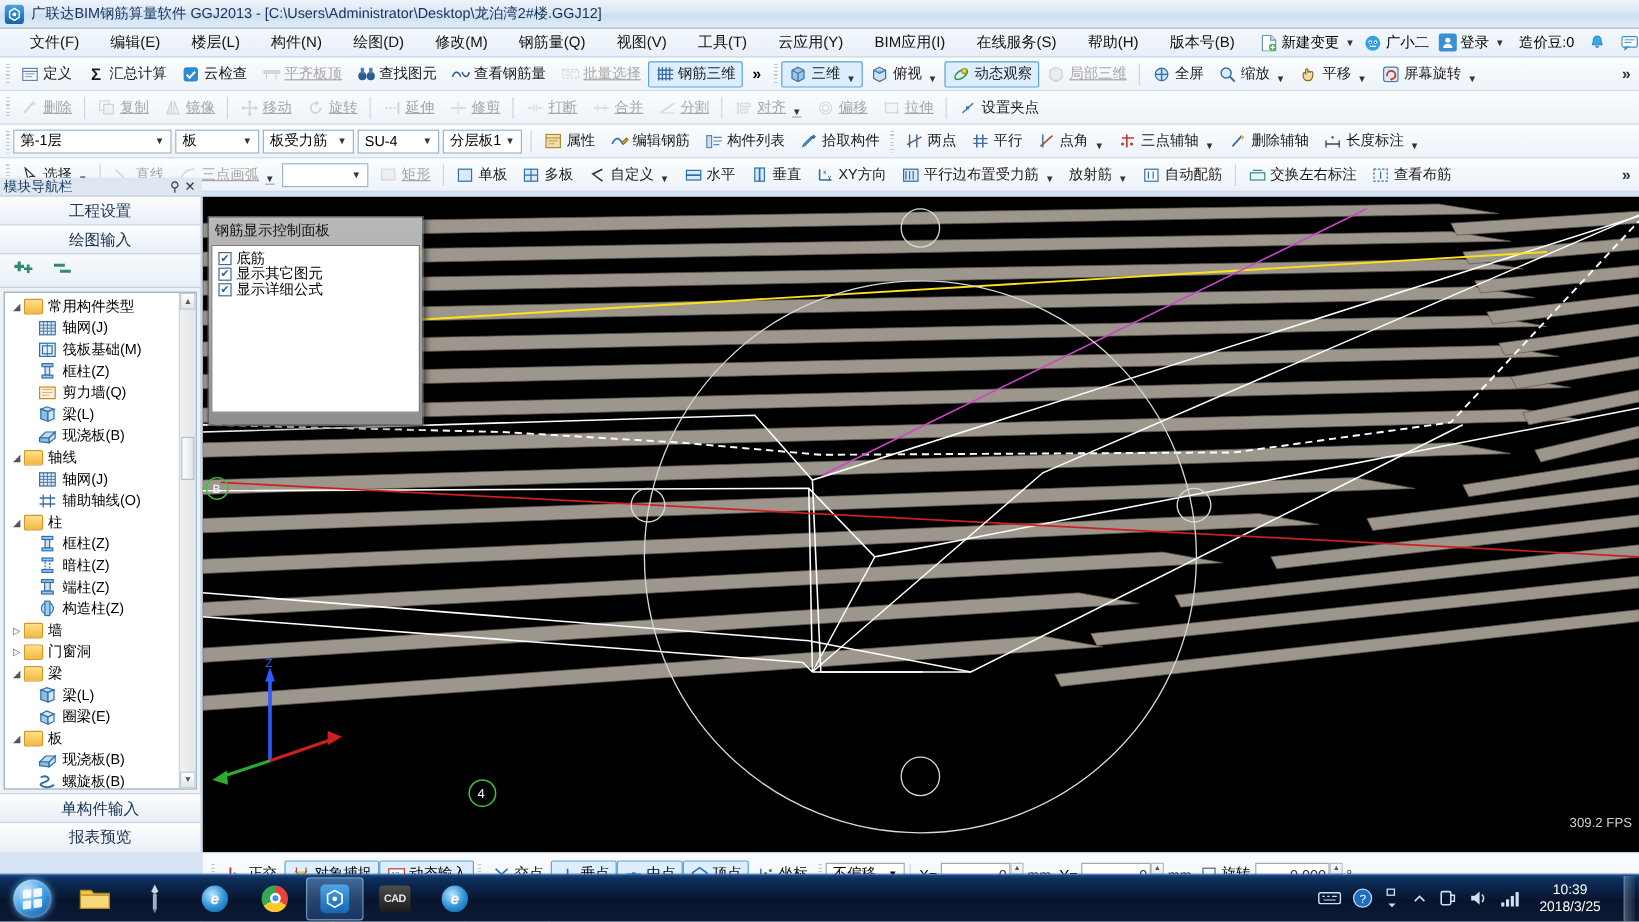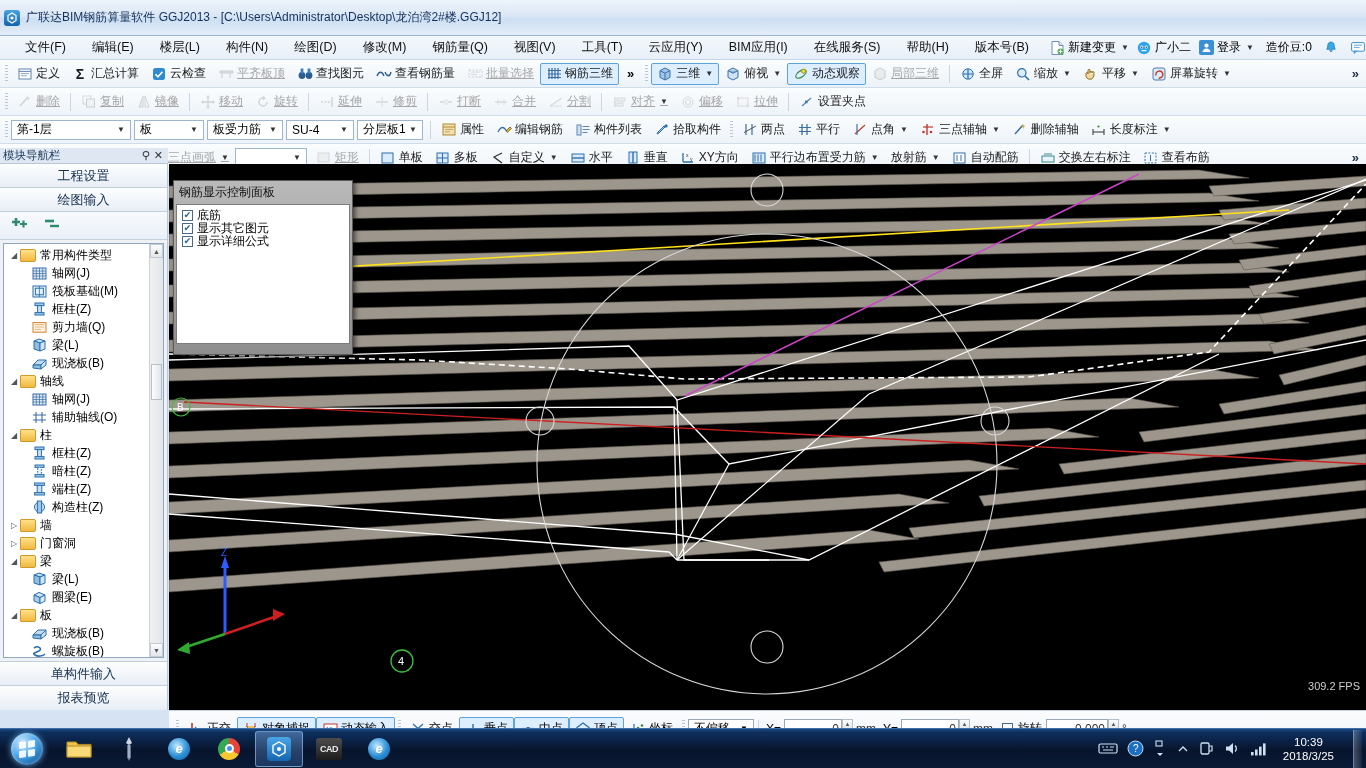--- a/index.html
+++ b/index.html
@@ -7,21 +7,21 @@
   body {
     width:1366px; height:768px; overflow:hidden;
     font-family:"Liberation Sans","DejaVu Sans",sans-serif;
     font-size:12px; color:#000;
     background:#d6e3f2;
   }
   .app { position:relative; width:1366px; height:768px; }
 
   
   .titlebar {
-    height:36px; display:flex; align-items:center; gap:6px;
+    height:24px; display:flex; align-items:center; gap:6px;
     padding-left:4px;
     background:linear-gradient(to bottom,#eef4fb 0%,#dbe7f5 45%,#cddff2 55%,#e3edf8 100%);
     border-bottom:1px solid #9bb7d4;
   }
   .title-ico {
     width:16px;height:16px;border-radius:3px;
     background:linear-gradient(to bottom,#4aa3e0,#1264ac);
     display:flex;align-items:center;justify-content:center;
     color:#fff;font-size:11px;font-weight:bold;line-height:1;
   }
@@ -44,21 +44,21 @@
   .blue-sq { background:#3b8fd4; color:#fff; border-radius:2px; }
 
   
   .toolbar {
     display:flex; align-items:center; height:28px;
     background:linear-gradient(to bottom,#fbfdfe,#edf3f9);
     border-bottom:1px solid #cfdce9;
     padding-left:2px; overflow:hidden; white-space:nowrap;
   }
   .tb-btn {
-    display:inline-flex; align-items:center; gap:3px;
+    display:inline-flex; align-items:flex-end; gap:3px;
     padding:2px 5px; height:22px; font-size:12px; color:#1a1a1a;
     border:1px solid transparent; border-radius:2px; cursor:default;
   }
   .tb-btn.active { background:#dceeff; border:1px solid #5ba3d9; }
   .tb-btn.disabled { color:#a6a6a6;text-decoration:underline; }
   .tb-btn.disabled .g { opacity:.45; filter:grayscale(1); }
   .tb-sep { width:1px; height:18px; background:#c9d6e3; margin:0 4px; flex:none; }
   .grip { width:3px;height:18px;margin:0 3px;flex:none;
     background:repeating-linear-gradient(to bottom,#b9c7d6 0 1px,transparent 1px 3px); }
   .caret { font-size:8px; color:#333; margin-left:2px; }
@@ -610,21 +610,21 @@
             <path d="M2 10L11 2" stroke="#5e86b0" stroke-width="1.3"></path>
             <rect x="5" y="4.6" width="2.6" height="2.6" fill="#3a78b8"></rect>
           </svg>
       </span>
       <span>设置夹点</span>
     </div>
   </div>
 
   <div class="toolbar">
     <span class="grip"></span>
-    <div class="sel" style="width:120px">
+    <div class="sel" style="width:132px">
       <span class="v">第-1层</span>
       <span class="arr">▼</span>
     </div>
     <div class="sel" style="width:70px">
       <span class="v">板</span>
       <span class="arr">▼</span>
     </div>
     <div class="sel" style="width:76px">
       <span class="v">板受力筋</span>
       <span class="arr">▼</span>

